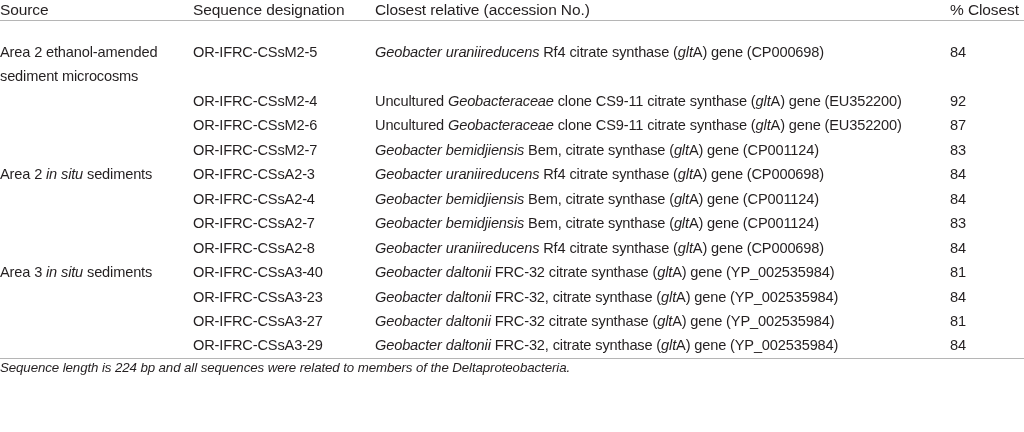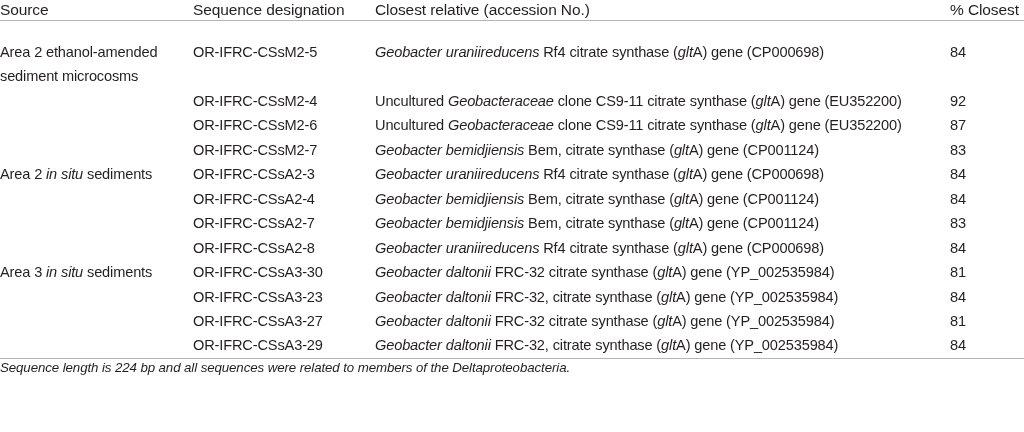--- a/index.html
+++ b/index.html
@@ -144,21 +144,21 @@
           <td>83</td>
         </tr>
         <tr>
           <td class="src-cell"></td>
           <td>OR-IFRC-CSsA2-8</td>
           <td><i class="sp">Geobacter uraniireducens</i> Rf4 citrate synthase (<i class="gene">glt</i>A) gene (CP000698)</td>
           <td>84</td>
         </tr>
         <tr>
           <td class="src-cell">Area 3 <i class="sp">in situ</i> sediments</td>
-          <td>OR-IFRC-CSsA3-30</td>
+          <td>OR-IFRC-CSsA3-40</td>
           <td><i class="sp">Geobacter daltonii</i> FRC-32 citrate synthase (<i class="gene">glt</i>A) gene (YP_002535984)</td>
           <td>81</td>
         </tr>
         <tr>
           <td class="src-cell"></td>
           <td>OR-IFRC-CSsA3-23</td>
           <td><i class="sp">Geobacter daltonii</i> FRC-32, citrate synthase (<i class="gene">glt</i>A) gene (YP_002535984)</td>
           <td>84</td>
         </tr>
         <tr>

